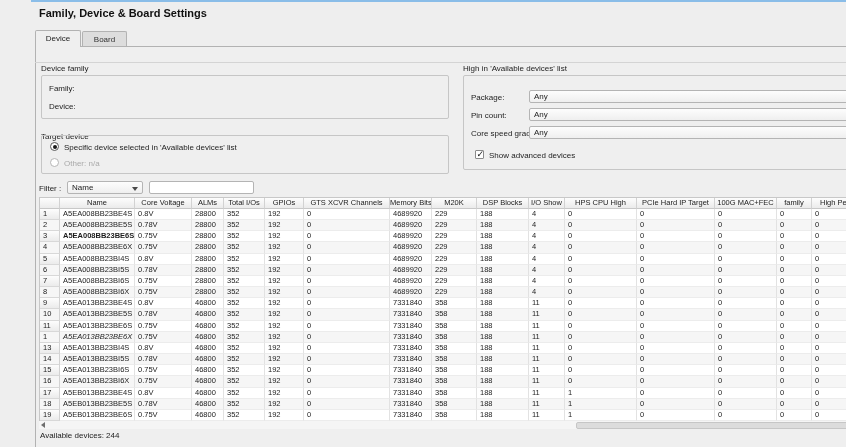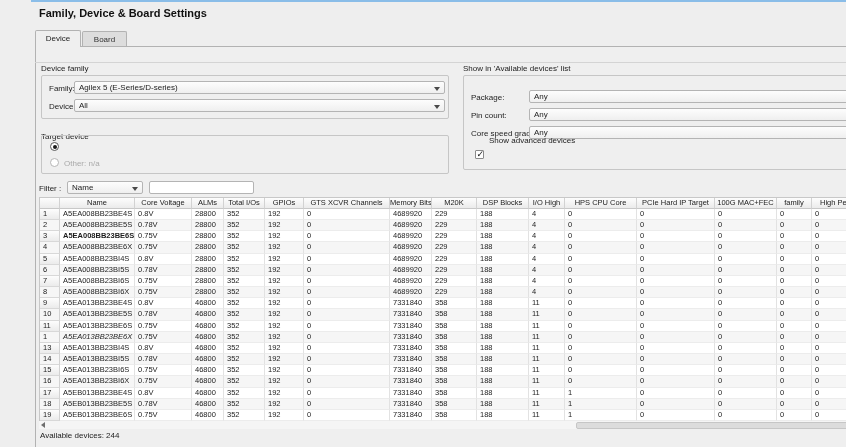--- a/index.html
+++ b/index.html
@@ -72,77 +72,70 @@
 
   <div class="tab active">Device</div>
   <div class="tab inactive">Board</div>
   <div class="pane"></div>
 
   <div class="hsep"></div>
 
   <div class="grouplabel" style="left:10px; top:64px;">Device family</div>
   <div class="groupbox" style="left:10px; top:75px; width:408px; height:44px;"></div>
   <div class="lbl" style="left:18px; top:84px;">Family:</div>
-  <div class="dropdown" style="left:43px; top:81px; width:371px;">
-    <span>Agilex 5 (E-Series/D-series)</span>
-    <span class="dd-arrow"></span>
-  </div>
   <div class="lbl" style="left:18px; top:102px;">Device:</div>
-  <div class="dropdown" style="left:43px; top:99px; width:371px;">
-    <span>All</span>
-    <span class="dd-arrow"></span>
-  </div>
 
   <div class="grouplabel" style="left:10px; top:132px;">Target device</div>
   <div class="groupbox" style="left:10px; top:135px; width:408px; height:39px;"></div>
   <div class="radio sel" style="left:19px; top:142px;"></div>
+  <div class="lbl" style="left:33px; top:143px;">Specific device selected in 'Available devices' list</div>
   <div class="radio dis" style="left:19px; top:158px;"></div>
   <div class="lbl dis" style="left:33px; top:159px;">Other: n/a</div>
 
-  <div class="grouplabel" style="left:432px; top:64px;">Show in 'Available devices' list</div>
+  <div class="grouplabel" style="left:432px; top:64px;">High in 'Available devices' list</div>
   <div class="groupbox" style="left:432px; top:75px; width:408px; height:95px;"></div>
   <div class="lbl" style="left:440px; top:93px;">Package:</div>
   <div class="dropdown" style="left:498px; top:90px; width:335px;">
     <span>Any</span>
     <span class="dd-arrow"></span>
   </div>
   <div class="lbl" style="left:440px; top:111px;">Pin count:</div>
   <div class="dropdown" style="left:498px; top:108px; width:335px;">
     <span>Any</span>
     <span class="dd-arrow"></span>
   </div>
   <div class="lbl" style="left:440px; top:129px;">Core speed grade:</div>
   <div class="dropdown" style="left:498px; top:126px; width:335px;">
     <span>Any</span>
     <span class="dd-arrow"></span>
   </div>
   <div class="checkbox checked" style="left:444px; top:150px;"></div>
-  <div class="lbl" style="left:458px; top:136px;">Show advanced devices</div>
+  <div class="lbl" style="left:458px; top:151px;">Show advanced devices</div>
 
   <div class="lbl" style="left:8px; top:184px;">Filter :</div>
   <div class="dropdown" style="left:36px; top:181px; width:76px;">
     <span>Name</span>
     <span class="dd-arrow"></span>
   </div>
   <input class="textinput" style="left: 118px; top: 181px; width: 105px;" placeholder="">
 
   <div class="grid">
     <div class="grow ghead" id="grid-head">
         <div class="gcell" style="width: 20px;"></div>
         <div class="gcell" style="width: 75px;">Name</div>
         <div class="gcell" style="width: 57px;">Core Voltage</div>
         <div class="gcell" style="width: 32px;">ALMs</div>
         <div class="gcell" style="width: 41px;">Total I/Os</div>
         <div class="gcell" style="width: 39px;">GPIOs</div>
         <div class="gcell" style="width: 86px;">GTS XCVR Channels</div>
         <div class="gcell" style="width: 42px;">Memory Bits</div>
         <div class="gcell" style="width: 45px;">M20K</div>
         <div class="gcell" style="width: 52px;">DSP Blocks</div>
-        <div class="gcell" style="width: 36px;">I/O High</div>
-        <div class="gcell" style="width: 72px;">HPS CPU Core</div>
+        <div class="gcell" style="width: 36px;">I/O Show</div>
+        <div class="gcell" style="width: 72px;">HPS CPU High</div>
         <div class="gcell" style="width: 78px;">PCIe Hard IP Target</div>
         <div class="gcell" style="width: 62px;">100G MAC+FEC</div>
         <div class="gcell" style="width: 35px;">family</div>
         <div class="gcell" style="width: 55px;">High Perfor</div>
       </div>
     <div id="grid-body">
         <div class="grow">
           <div class="gcell rn" style="width: 20px;">1</div>
           <div class="gcell" style="width: 75px;">A5EA008BB23BE4S</div>
           <div class="gcell" style="width: 57px;">0.8V</div>

